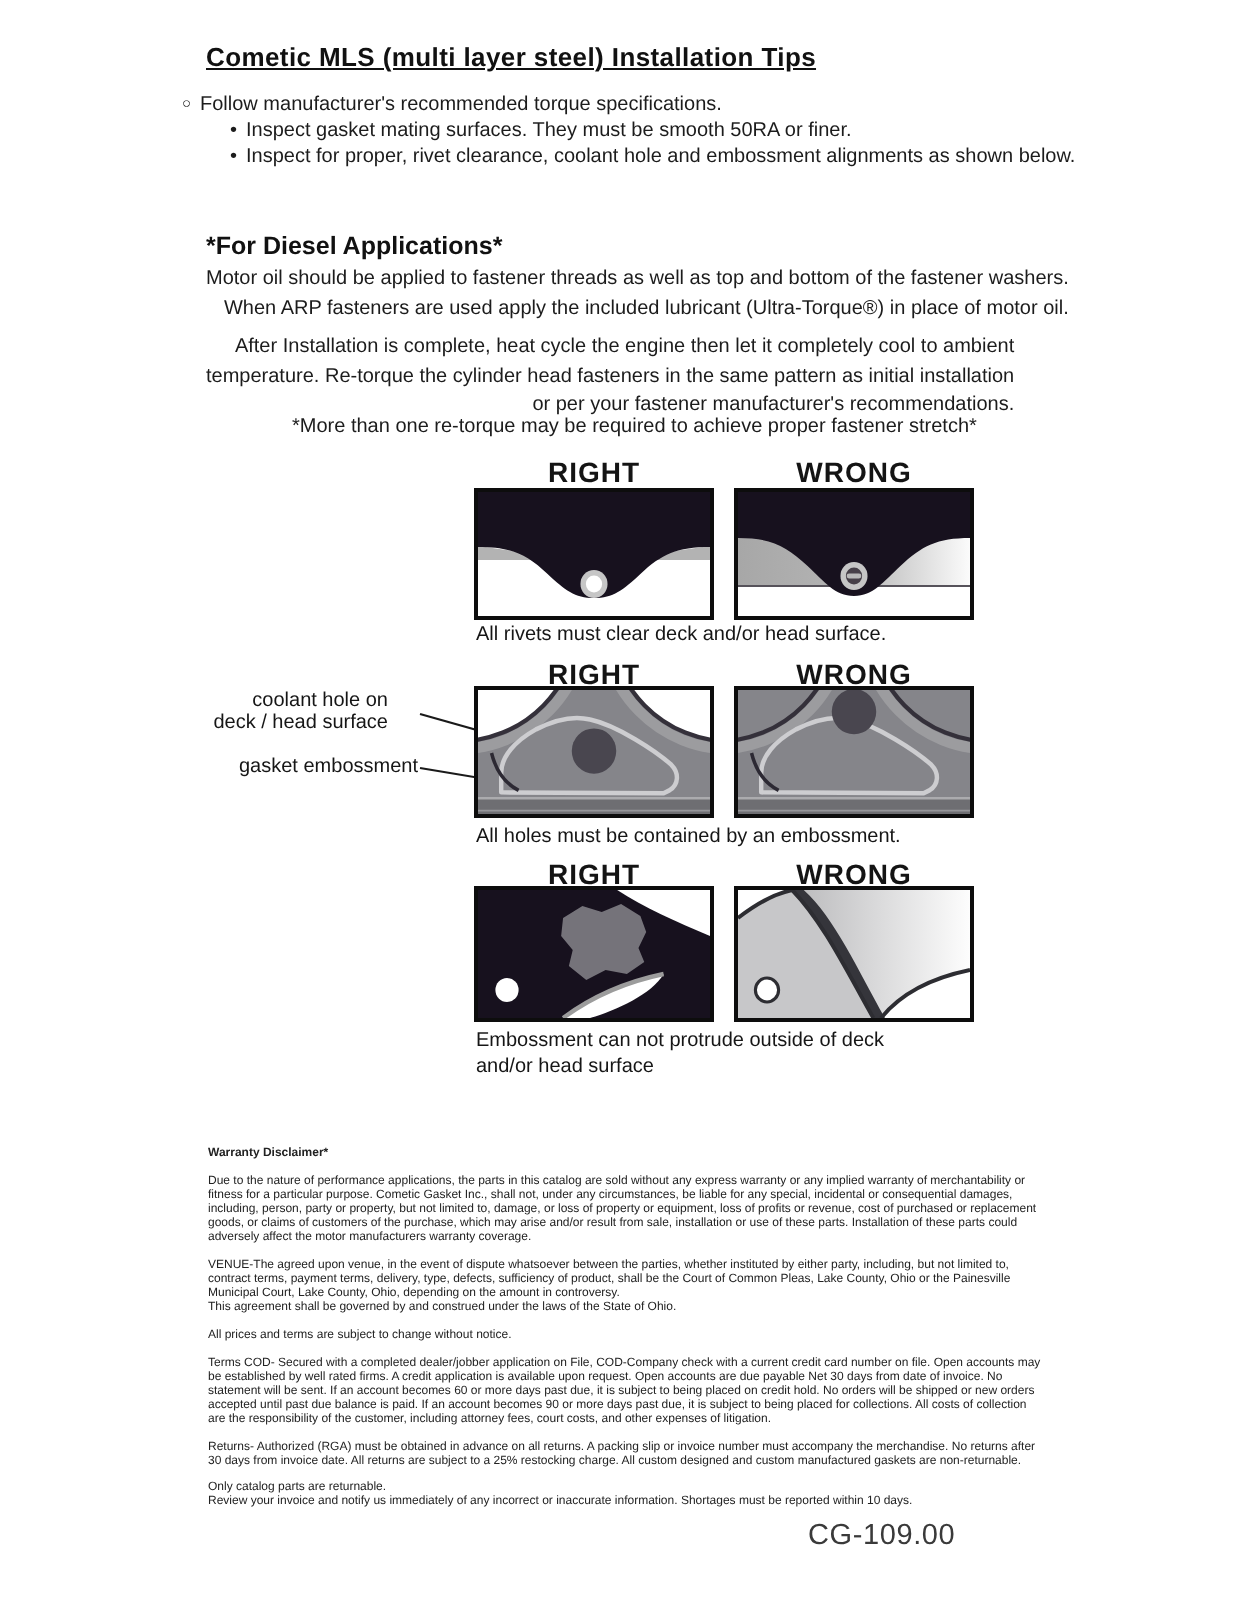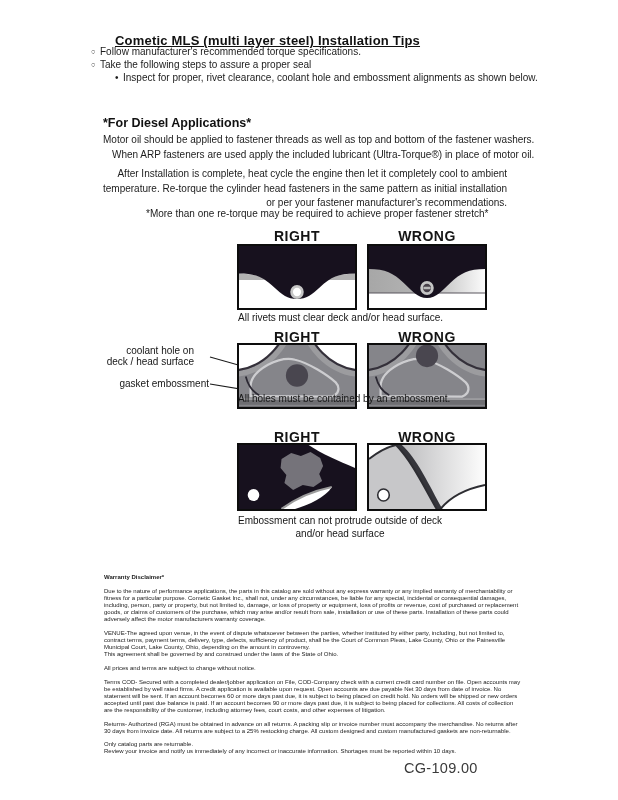--- a/index.html
+++ b/index.html
@@ -3,21 +3,21 @@
 <meta charset="utf-8">
 <style>
   html,body { margin:0; padding:0; }
   body {
     width:618px; height:800px; background:#ffffff; position:relative;
     font-family:"Liberation Sans", sans-serif; color:#1c1c1c; overflow:hidden;
   }
   .abs { position:absolute; }
   .title {
     left:103px; top:21px; font-size:13px; font-weight:bold;
-    text-decoration:underline; letter-spacing:.2px; margin:12px; color:#111;
+    text-decoration:underline; letter-spacing:.2px; margin:0; color:#111;
   }
   .bullets { left:91px; top:45px; font-size:10px; line-height:13px; width:470px; }
   .brow { white-space:nowrap; }
   .mk { display:inline-block; width:9px; font-size:7.5px; vertical-align:1px; }
   .sub { padding-left:24px; }
   .mk2 { display:inline-block; width:8px; font-size:10px; }
   .h2 { left:103px; top:116px; font-size:12.5px; font-weight:bold; color:#111; }
   .para { left:103px; font-size:10px; line-height:14.5px; white-space:pre-line;text-align:right; }
   .p1 { top:133px; }
   .p2 { top:167px; }
@@ -33,21 +33,21 @@
   .warr .wp { white-space:pre-line; margin:0 0 6.5px 0; }
   .pagenum { left:384px; top:760px; font-size:14.5px; color:#3a3a3a; letter-spacing:.3px;margin-left:20px; }
 </style>
 </head>
 <body>
 
 <h1 class="abs title">Cometic MLS (multi layer steel) Installation Tips</h1>
 
 <div class="abs bullets">
   <div class="brow"><span class="mk">○</span><span>Follow manufacturer's recommended torque specifications.</span></div>
-  <div class="brow"><span class="mk">○</span><span>Take the following steps to assure a proper seal</span></div>
+  <div class="brow sub"><span class="mk2">•</span><span>Inspect gasket mating surfaces.  They must be smooth 50RA or finer.</span></div>
   <div class="brow sub"><span class="mk2">•</span><span>Inspect for proper, rivet clearance, coolant hole and embossment alignments as shown below.</span></div>
 </div>
 
 <div class="abs h2">*For Diesel Applications*</div>
 <div class="abs para p1">Motor oil should be applied to fastener threads as well as top and bottom of the fastener washers.
 When ARP fasteners are used apply the included lubricant (Ultra-Torque®) in place of motor oil.</div>
 <div class="abs para p2">After Installation is complete, heat cycle the engine then let it completely cool to ambient
 temperature. Re-torque the cylinder head fasteners in the same pattern as initial installation
 or per your fastener manufacturer's recommendations.</div>
 <div class="abs para p3">*More than one re-torque may be required to achieve proper fastener stretch*</div>
@@ -119,21 +119,21 @@
     <line x1="0" y1="61.3" x2="120" y2="61.3" stroke="#96969a" stroke-width="0.8"></line>
     <circle cx="-10" cy="-36" r="66" fill="none" stroke="#9c9c9f" stroke-width="5.5"></circle>
     <circle cx="130" cy="-36" r="66" fill="none" stroke="#9c9c9f" stroke-width="5.5"></circle>
     <circle cx="-10" cy="-36" r="62" fill="none" stroke="#34303a" stroke-width="2.2"></circle>
     <circle cx="130" cy="-36" r="62" fill="none" stroke="#34303a" stroke-width="2.2"></circle>
     <path d="M12,52 L12,42 C12,34 19,26 30,20 C40,15 50,13 58,15 C72,18 92,31 100,38 C104,42 104,48 99,51 L96,52.5 Z" fill="none" stroke-linejoin="round" stroke-width="2.3" stroke="#cdcdd0"></path>
     <path d="M7,32 C9,40 13,47 21,51" fill="none" stroke="#2c2933" stroke-width="1.8"></path>
     <circle cx="60" cy="11" r="11.5" fill="#49464f"></circle>
   </svg>
 </div>
-<div class="abs cap" style="left:238px; top:392px;">All holes must be contained by an embossment.</div>
+<div class="abs cap" style="left:238px; top:412px;">All holes must be contained by an embossment.</div>
 
 <div class="abs dlabel" style="left:237px; top:429px;">RIGHT</div>
 <div class="abs dlabel" style="left:367px; top:429px;">WRONG</div>
 
 <div class="abs dbox" style="left:237px; top:443px; height:64px;">
   <svg viewBox="0 0 120 64" preserveAspectRatio="none" style="height:64px">
     <rect x="0" y="0" width="120" height="64" fill="#17111e"></rect>
     <path d="M72,0 H120 V23 C103,16 86,9 72,0 Z" fill="#ffffff"></path>
     <path d="M44,64 C58,54 76,46 96,42 C90,52 72,60 58,64 Z" fill="#ffffff"></path>
     <path d="M44,64 C58,54 76,46 96,42" fill="none" stroke="#9c9c9c" stroke-width="2.2"></path>
@@ -152,21 +152,21 @@
     <rect x="0" y="0" width="120" height="64" fill="#ffffff"></rect>
     <path d="M28,0 C18,2 8,8 0,14 V64 H70 C56,40 44,16 28,0 Z" fill="#c7c7c9"></path>
     <path d="M28,0 H120 V40 C100,44 84,52 74,64 H70 C56,40 44,16 28,0 Z" fill="url(#g3)"></path>
     <path d="M28,0 C44,16 56,40 70,64 L76,64 C62,40 50,14 34,0 Z" fill="#35353b"></path>
     <path d="M0,14 C8,8 18,2 28,0" fill="none" stroke="#2d2d32" stroke-width="2"></path>
     <path d="M28,0 C44,16 56,40 70,64" fill="none" stroke="#2d2d32" stroke-width="2"></path>
     <path d="M120,40 C100,44 84,52 74,64" fill="none" stroke="#2d2d32" stroke-width="2"></path>
     <circle cx="15" cy="50" r="6" fill="#ffffff" stroke="#2d2d32" stroke-width="1.6"></circle>
   </svg>
 </div>
-<div class="abs cap" style="left:238px; top:514px;text-align:center;">Embossment can not protrude outside of deck
+<div class="abs cap" style="left:238px; top:514px;">Embossment can not protrude outside of deck
 and/or head surface</div>
 
 <div class="abs warr" style="top:574px;">
   <div class="wh">Warranty Disclaimer*</div>
   <div class="wp">Due to the nature of performance applications, the parts in this catalog are sold without any express warranty or any implied warranty of merchantability or
 fitness for a particular purpose.  Cometic Gasket Inc., shall not, under any circumstances, be liable for any special, incidental or consequential damages,
 including, person, party or property, but not limited to, damage, or loss of property or equipment, loss of profits or revenue, cost of purchased or replacement
 goods, or claims of customers of the purchase, which may arise and/or result from sale, installation or use of these parts.  Installation of these parts could
 adversely affect the motor manufacturers warranty coverage.</div>
   <div class="wp">VENUE-The agreed upon venue, in the event of dispute whatsoever between the parties, whether instituted by either party, including, but not limited to,

